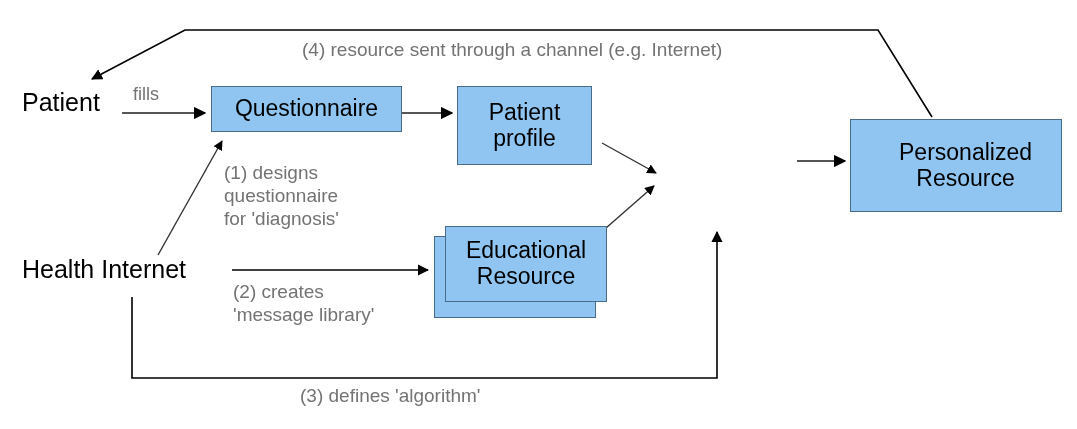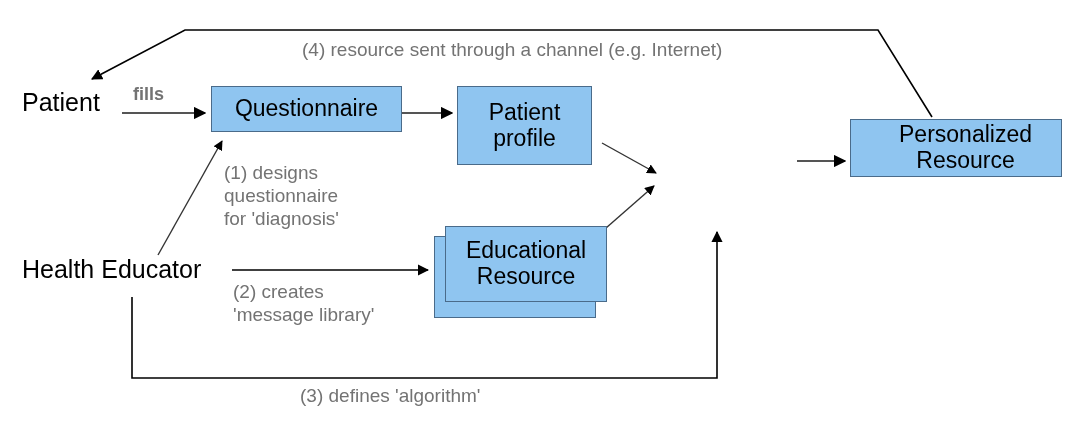--- a/index.html
+++ b/index.html
@@ -48,21 +48,20 @@
   .edge-label {
     position: absolute;
     color: #737373;
     font-size: 19px;
     line-height: 1.2;
     white-space: pre-line;
     z-index: 4;
   }
   .edge-label.small {
     font-size: 18px;
-    font-weight: bold;
   }
 </style>
 </head>
 <body>
 
 <div id="canvas">
 
   <svg id="edges" viewBox="0 0 1077 429" xmlns="http://www.w3.org/2000/svg">
     <defs>
       <marker id="arrow-thick" viewBox="0 0 10 10" refX="9" refY="5" markerWidth="7" markerHeight="7" orient="auto-start-reverse">
@@ -105,28 +104,28 @@
       <line x1="606" y1="228" x2="654" y2="186" stroke="#333333" stroke-width="1.4" marker-end="url(#arrow-thick)"></line>
     </g>
 
     <g>
       <line x1="797" y1="161" x2="845" y2="161" stroke="#555555" stroke-width="1.8" marker-end="url(#arrow-thick)"></line>
     </g>
   </svg>
 
   <div class="actor" style="left:22px; top:88px;">Patient</div>
 
-  <div class="actor" style="left:22px; top:255px;">Health Educator</div>
+  <div class="actor" style="left:22px; top:255px;">Health Internet</div>
 
   <div class="node" style="left:211px; top:86px; width:191px; height:46px;">Questionnaire</div>
 
   <div class="node" style="left:457px; top:86px; width:135px; height:79px;">Patient<br>profile</div>
 
 
-  <div class="node" style="left:850px; top:119px; width:212px; height:58px;padding-left:19px;">Personalized<br>Resource</div>
+  <div class="node" style="left:850px; top:119px; width:212px; height:93px;padding-left:19px;">Personalized<br>Resource</div>
 
   <div class="node node-back" style="left:434px; top:236px; width:162px; height:82px;"></div>
 
   <div class="node" style="left:445px; top:226px; width:162px; height:76px;">Educational<br>Resource</div>
 
   <div class="edge-label small" style="left:133px; top:84px;">fills</div>
 
   <div class="edge-label" style="left:224px; top:162px;">(1) designs<br>questionnaire<br>for 'diagnosis'</div>
 
   <div class="edge-label" style="left:233px; top:281px;">(2) creates<br>'message library'</div>

